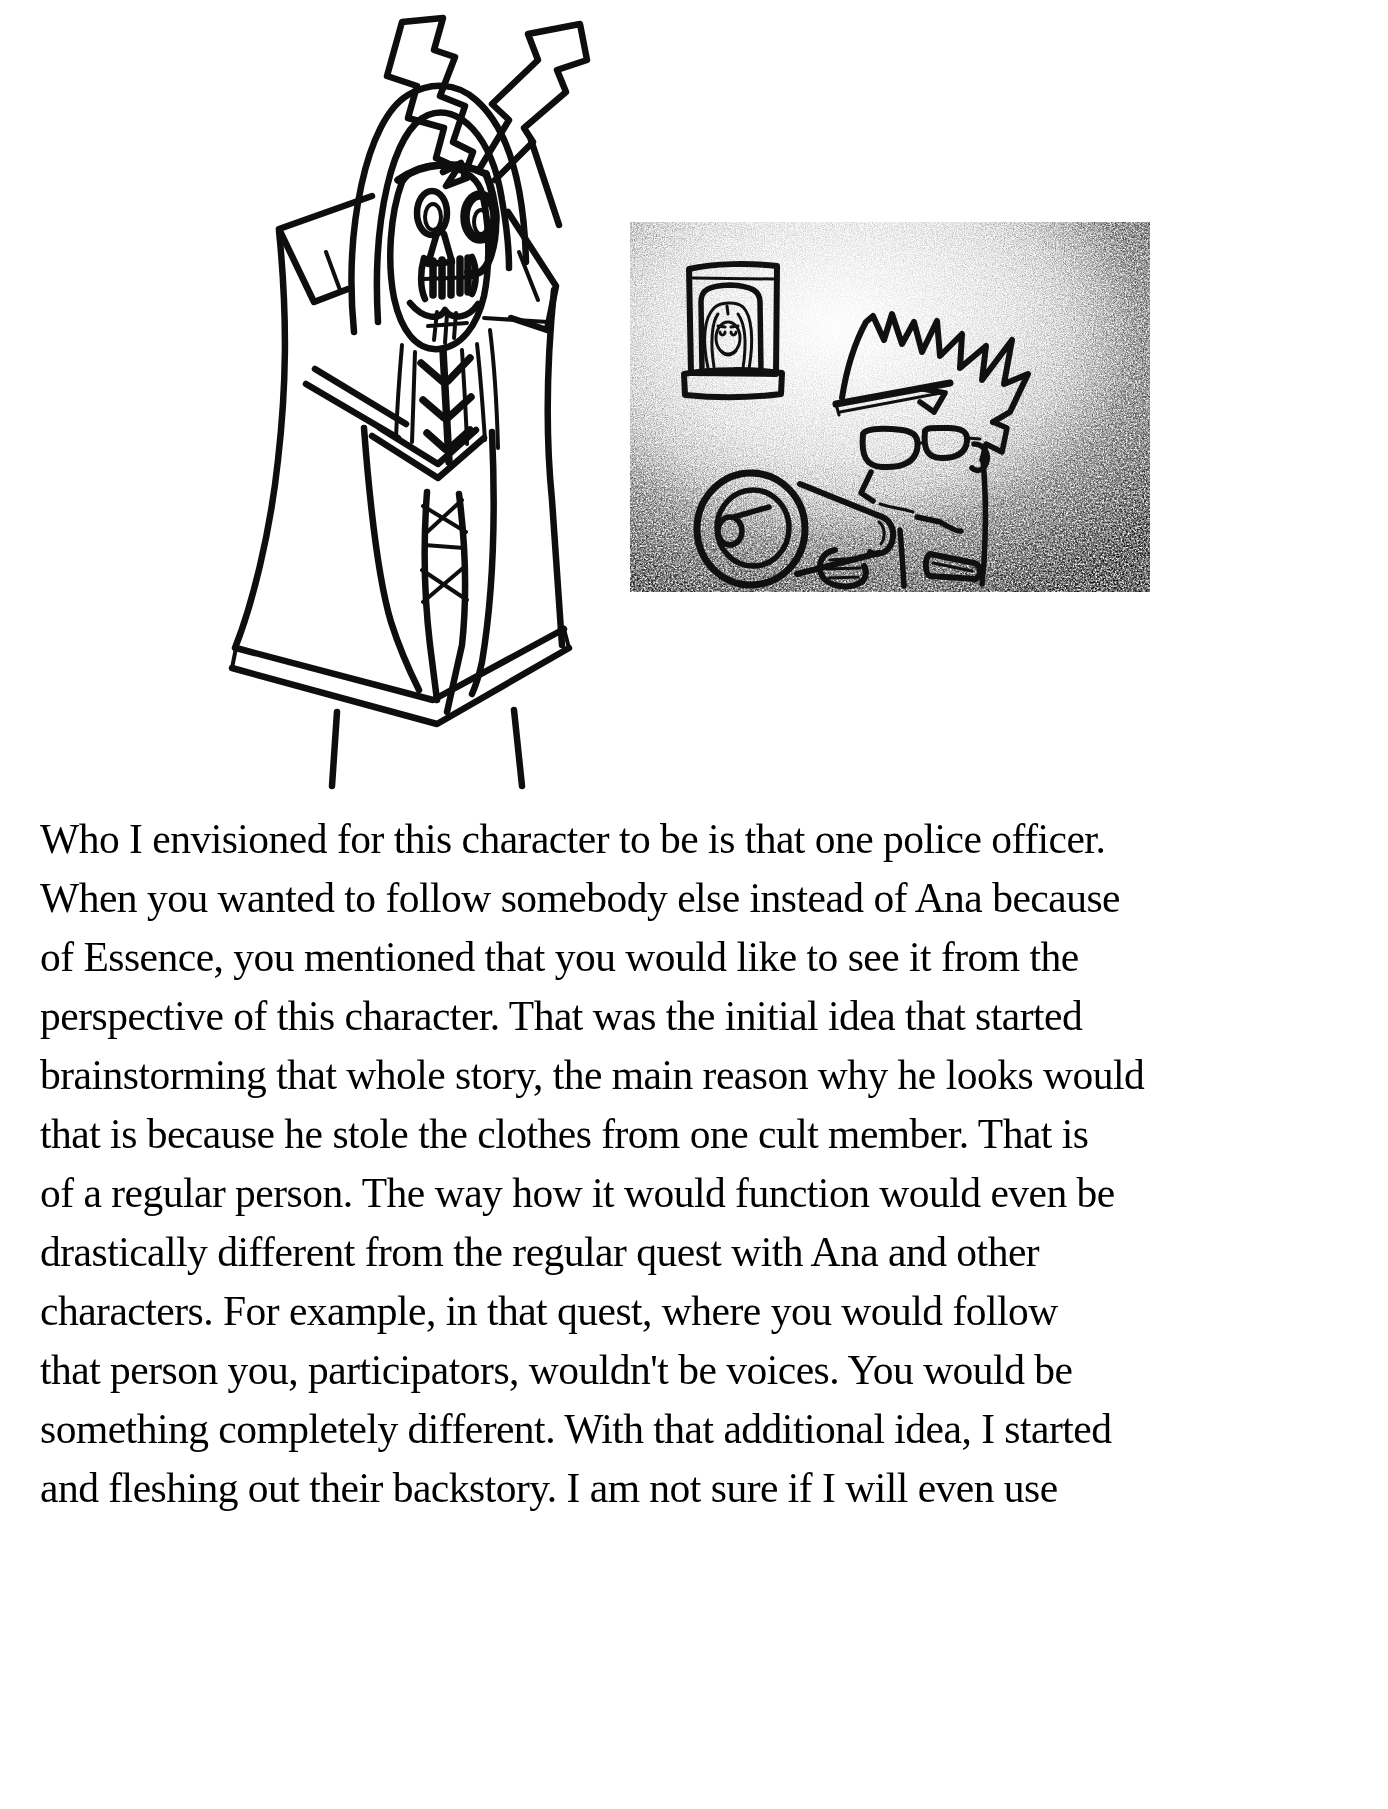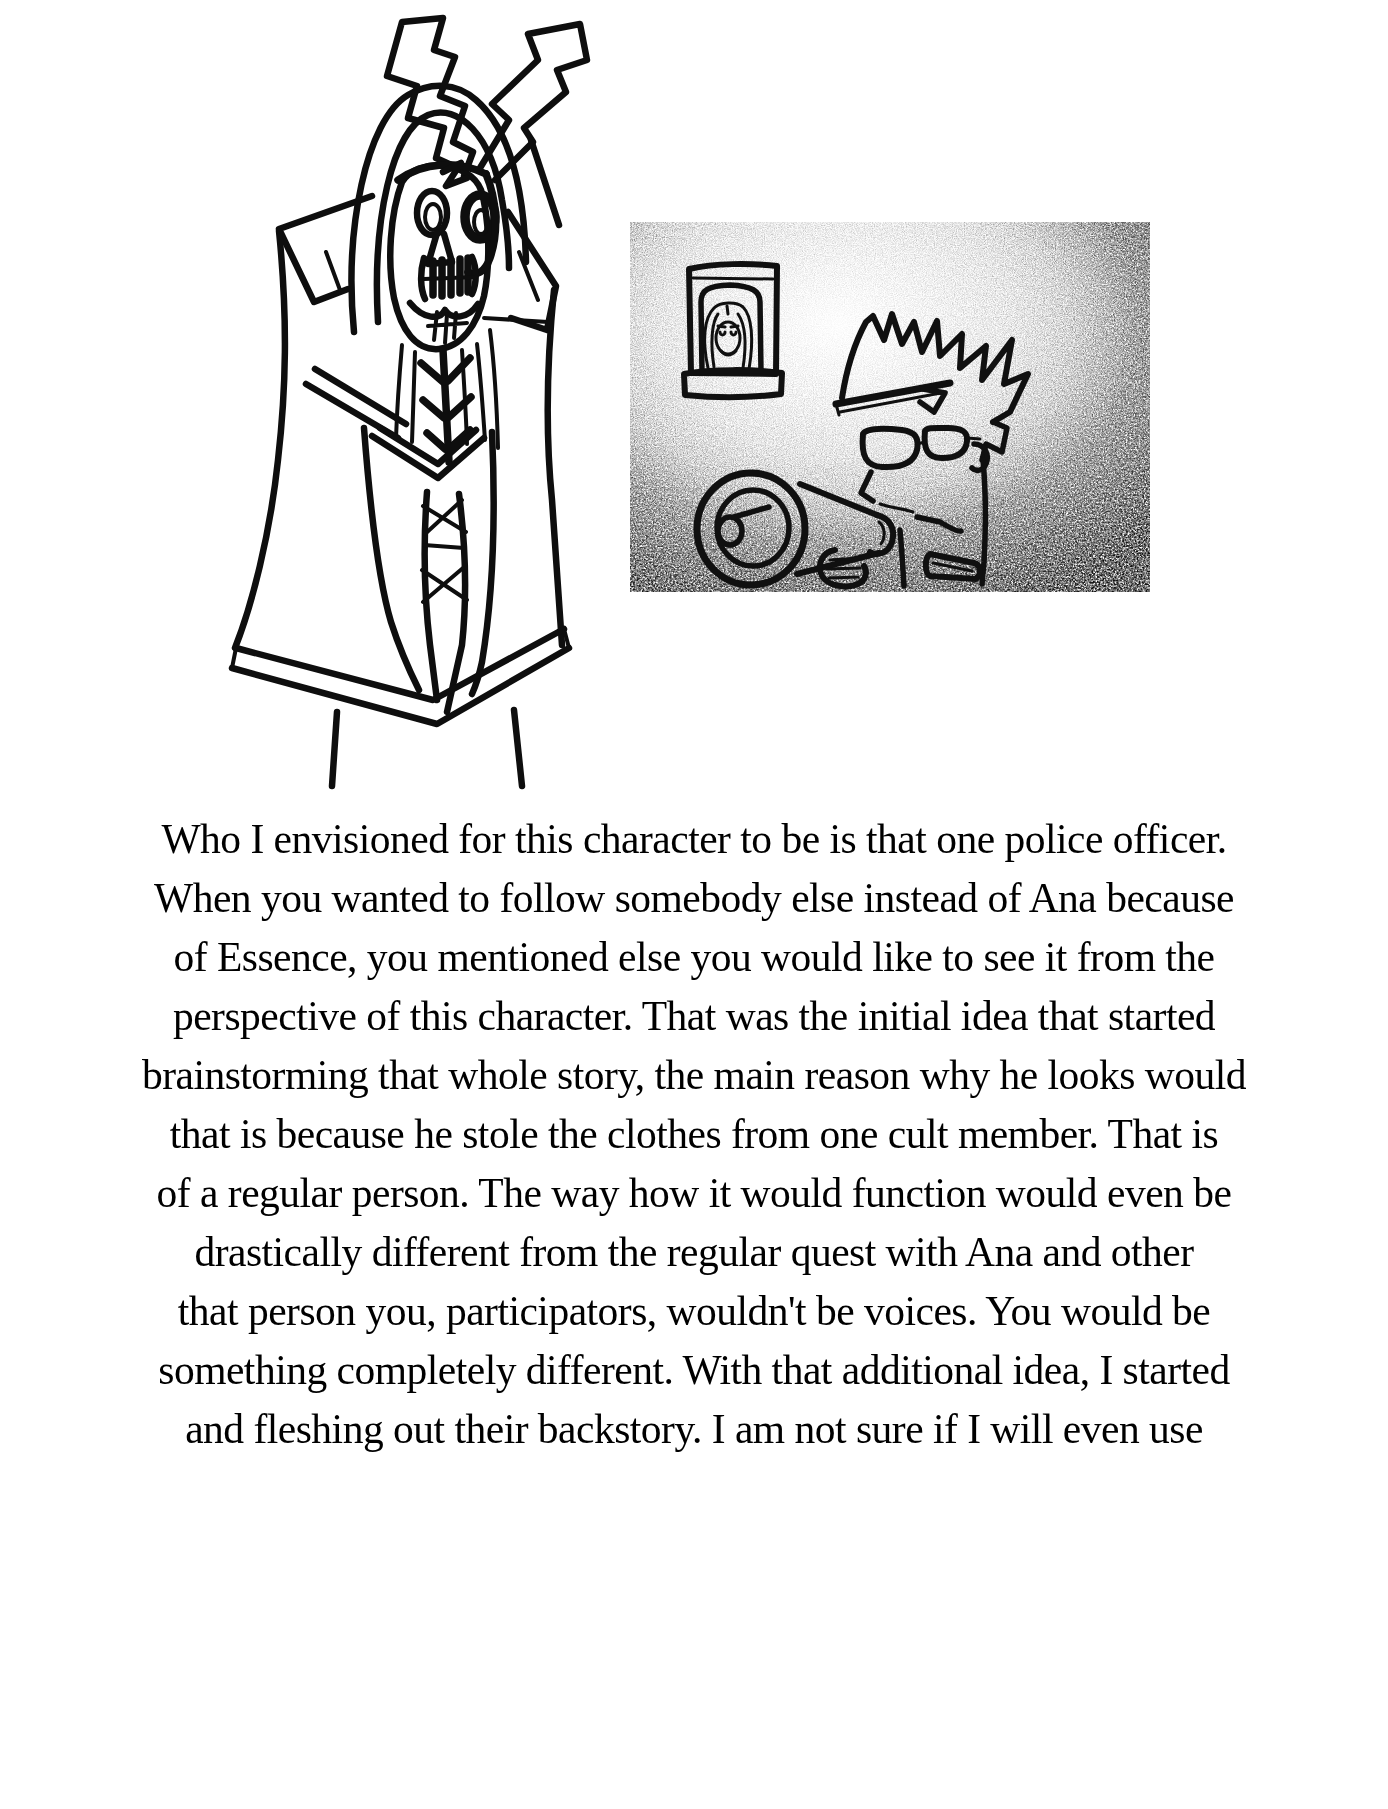--- a/index.html
+++ b/index.html
@@ -2,21 +2,21 @@
 <html><head>
 <meta charset="utf-8">
 <style>
   html,body{margin:0;padding:0;background:#ffffff;}
   body{width:1388px;height:1809px;position:relative;overflow:hidden;
        font-family:"Liberation Serif", serif;}
   .page{position:absolute;inset:0;background:#ffffff;}
   #fig-left{position:absolute;left:140px;top:0px;width:470px;height:800px;}
   #fig-right{position:absolute;left:630px;top:222px;width:520px;height:370px;}
   .caption{position:absolute;left:40px;right:40px;top:810px;
-           text-align:center;color:#000;font-size:41.5px;line-height:59px;
+           text-align:left;color:#000;font-size:41.5px;line-height:59px;
            letter-spacing:-0.5px;}
   .cap-line{white-space:nowrap;}
   
   .ink path,.ink ellipse,.ink line{fill:none;stroke:#0e0e0e;stroke-width:6.5;
         stroke-linecap:round;stroke-linejoin:round;}
   .ink .w4{stroke-width:4;} .ink .w7{stroke-width:7.5;} .ink .w9{stroke-width:9.5;}
   .ink2 path,.ink2 ellipse,.ink2 line{fill:none;stroke:#101010;stroke-width:5.5;
         stroke-linecap:round;stroke-linejoin:round;}
   .ink2 .w3{stroke-width:3;} .ink2 .w7{stroke-width:7;} .ink2 .w6{stroke-width:6;}
 </style>
@@ -171,24 +171,25 @@
           <path class="w3" d="M 303,341 L 342,349"></path>
         </g>
       </g>
     </svg>
 
   </div>
 
   <div class="caption" id="caption">
       <div class="cap-line">Who I envisioned for this character to be is that one police officer.</div>
       <div class="cap-line">When you wanted to follow somebody else instead of Ana because</div>
-      <div class="cap-line">of Essence, you mentioned else you would like to see it from the</div>
+      <div class="cap-line">of Essence, you mentioned that you would like to see it from the</div>
       <div class="cap-line">perspective of this character. That was the initial idea that started</div>
       <div class="cap-line">brainstorming that whole story, the main reason why he looks would</div>
       <div class="cap-line">that is because he stole the clothes from one cult member. That is</div>
       <div class="cap-line">of a regular person. The way how it would function would even be</div>
       <div class="cap-line">drastically different from the regular quest with Ana and other</div>
+      <div class="cap-line">characters. For example, in that quest, where you would follow</div>
       <div class="cap-line">that person you, participators, wouldn't be voices. You would be</div>
       <div class="cap-line">something completely different. With that additional idea, I started</div>
       <div class="cap-line">and fleshing out their backstory. I am not sure if I will even use</div>
     </div>
 
 </div>
 
 </body></html>

